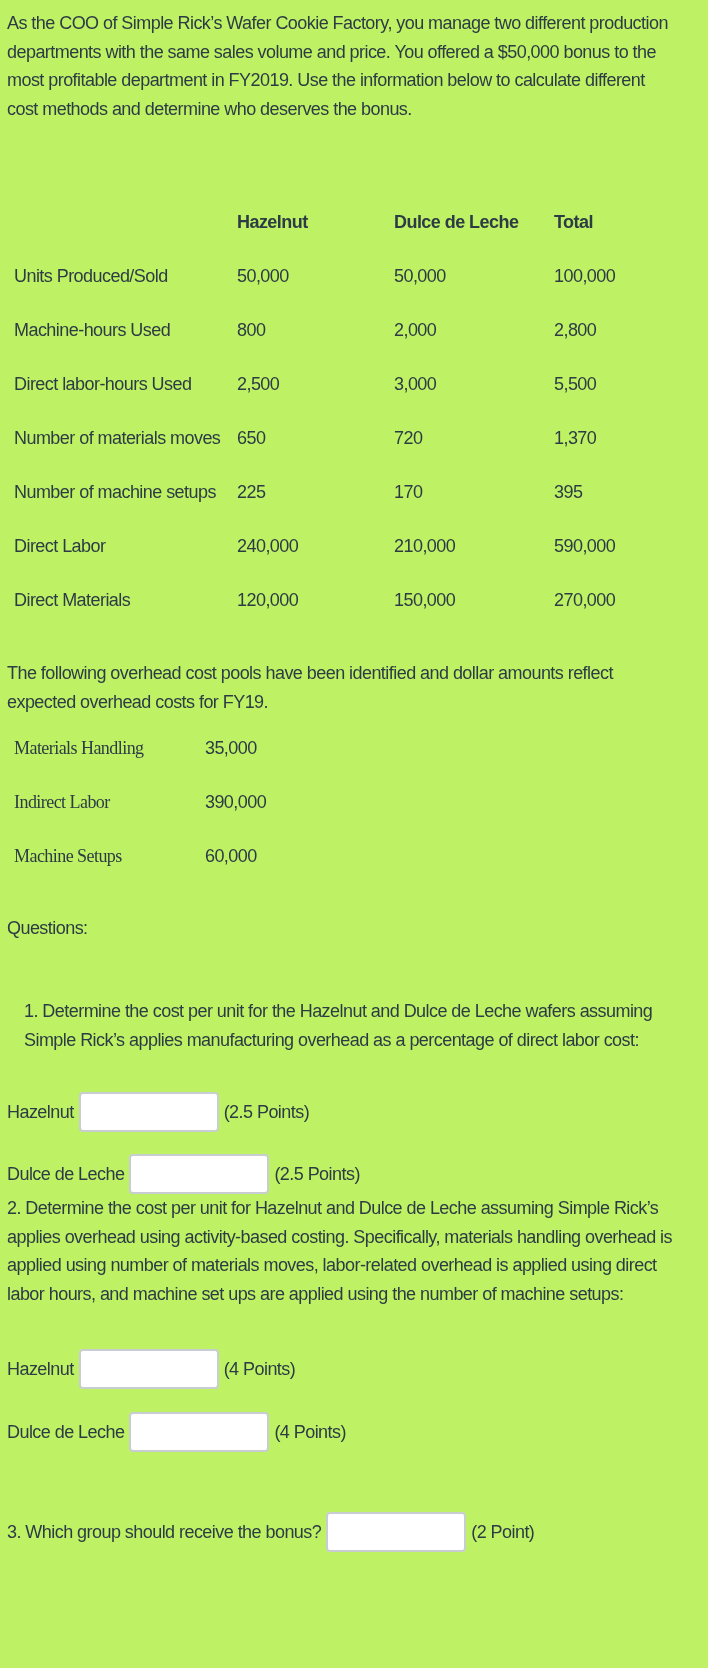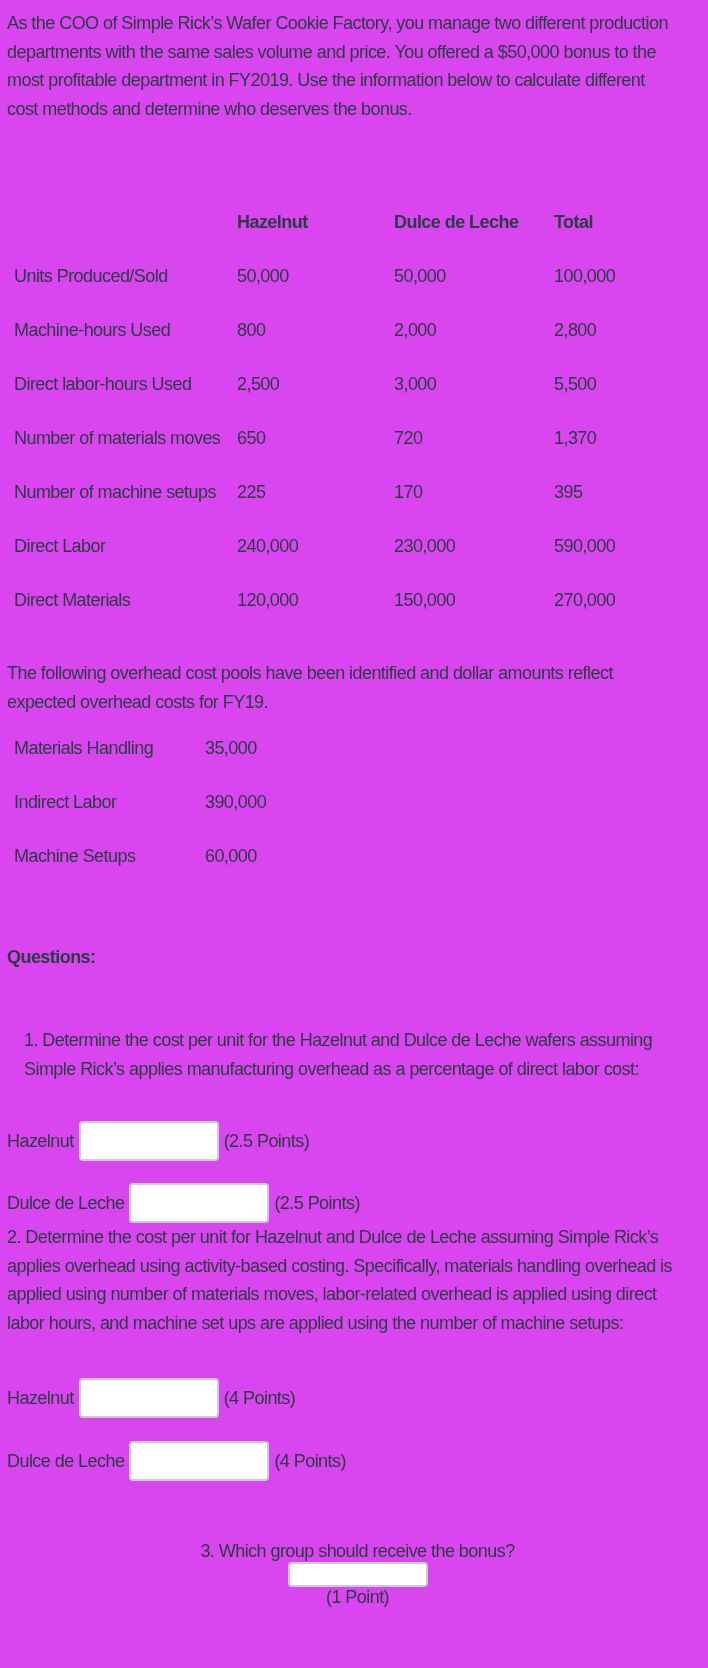--- a/index.html
+++ b/index.html
@@ -1,21 +1,21 @@
 <!DOCTYPE html>
 <html><head>
 <meta charset="utf-8">
 <style>
   html, body { margin: 0; padding: 0; background: #ffffff; }
   #page {
     position: relative;
     width: 708px;
     height: 1668px;
     overflow: hidden;
-    background: #d946ef;
+    background: #bef264;
     color: #2d3b45;
     font-family: "Liberation Sans", sans-serif;
     font-size: 18px;
     letter-spacing: -0.55px;
   }
   .para { margin: 0 0 0 7px; }
   .para .line { line-height: 28.5px; white-space: nowrap; }
   #intro { padding-top: 9px; }
 
   table { border-collapse: collapse; border-spacing: 0; }
@@ -24,38 +24,38 @@
     height: 54px; padding: 0; vertical-align: middle;
     text-align: left; font-weight: normal; white-space: nowrap;
   }
   #table1 th { font-weight: 700; }
   #table1 .c0 { padding-left: 14px; }
 
   #overhead-para { margin-top: 32px; }
 
   #table2 { margin-top: 5px; table-layout: fixed; width: 320px; }
   #table2 td { height: 54px; padding: 0; vertical-align: middle; white-space: nowrap; }
-  #table2 .c0 { padding-left: 14px; }
+  #table2 .c0 { padding-left: 14px; font-family: Liberation Serif, serif; }
   #table2 .c1 { text-align: left; }
 
   #questions-heading {
-    margin: 60px 0 0 7px; font-weight: 700; line-height: 29px; white-space: nowrap;
+    margin: 31px 0 0 7px; font-weight: 400; line-height: 29px; white-space: nowrap;
   }
   #q1-para { margin-top: 54px; margin-left: 24px; }
   #q2-para { }
 
   .field-row {
     display: flex; align-items: center;
     height: 40px; margin-left: 7px; white-space: nowrap;
   }
   #q1-row-0 { margin-top: 38px; }
   #q1-row-1 { margin-top: 22px; }
   #q2-row-0 { margin-top: 41px; }
   #q2-row-1 { margin-top: 23px; }
-  #q3-row   { margin-top: 60px; flex-direction: column; }
+  #q3-row   { margin-top: 60px; }
 
   .blank-input {
     width: 140px; height: 40px; box-sizing: border-box;
     border: 2px solid #c7cdd1; border-radius: 4px;
     background: #ffffff; margin: 0 5px;
     font: inherit; color: inherit; padding: 0 8px; outline: none;
   }
 </style>
 </head>
 <body>
@@ -109,21 +109,21 @@
     </tr>
     <tr>
       <td class="c0">Number of machine setups</td>
       <td>225</td>
       <td>170</td>
       <td>395</td>
     </tr>
     <tr>
       <td class="c0">Direct Labor</td>
       <td>240,000</td>
-      <td>230,000</td>
+      <td>210,000</td>
       <td>590,000</td>
     </tr>
     <tr>
       <td class="c0">Direct Materials</td>
       <td>120,000</td>
       <td>150,000</td>
       <td>270,000</td>
     </tr>
   </tbody>
     </table>
@@ -188,16 +188,16 @@
 
   <div id="q2-row-1" class="field-row">
     <span>Dulce de Leche</span>
     <input class="blank-input" type="text" value="" style="">
     <span>(4 Points)</span>
   </div>
 
   <div id="q3-row" class="field-row">
     <span>3. Which group should receive the bonus?</span>
     <input class="blank-input" type="text" value="" style="">
-    <span>(1 Point)</span>
+    <span>(2 Point)</span>
   </div>
 
 </div>
 
 </body></html>

